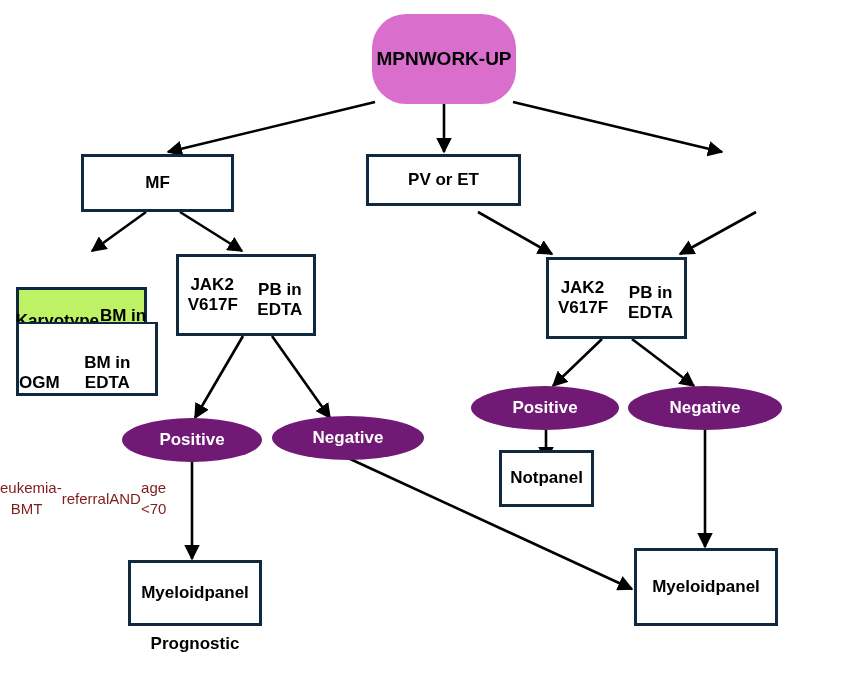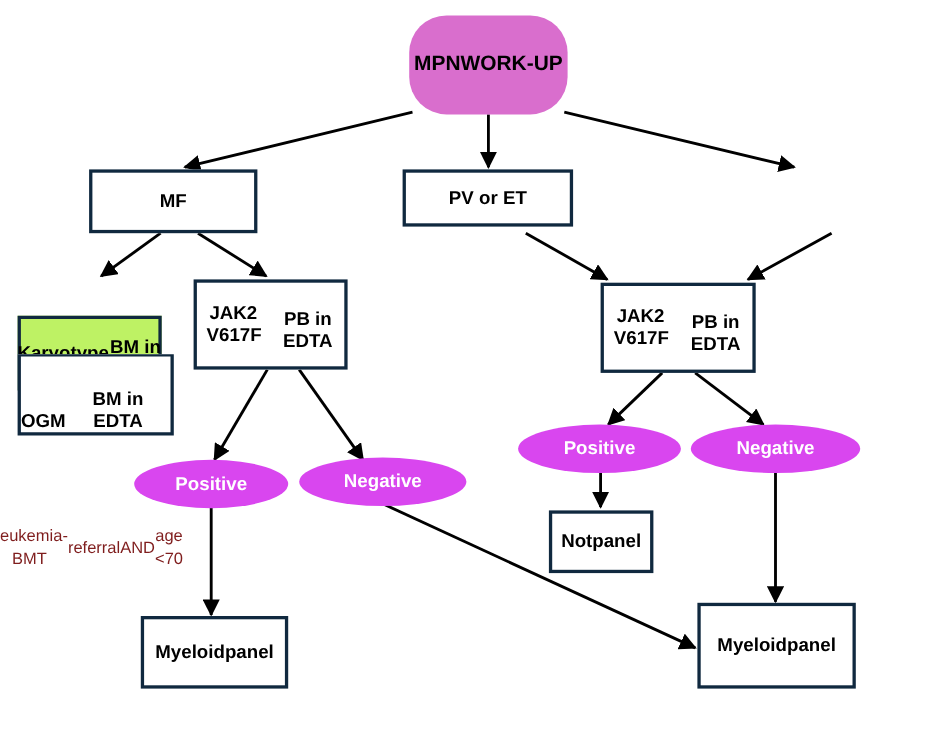--- a/index.html
+++ b/index.html
@@ -52,21 +52,21 @@
     border: 3px solid #10293f;
     border-top-width: 2px;
     background: #ffffff;
   }
   .pill {
     background: #d96ecd;
     border-radius: 34px;
     color: #000000;
   }
   .ellipse {
-    background: #d946ef;
+    background: #701a75;
     border-radius: 50%;
     color: #ffffff;
   }
   .plain {
     font-weight: normal;
     color: #7f1d1d;
     line-height: 1.38;
   }
   .gene {
   }
@@ -172,35 +172,38 @@
   </div>
 
   <div class="node ellipse l2" style="left:471px; top:386px; width:148px; height:44px;">
     <span>Positive</span>
   </div>
 
   <div class="node ellipse l2" style="left:628px; top:386px; width:154px; height:44px;">
     <span>Negative</span>
   </div>
 
-  <div class="node box l3" style="left:499px; top:464px; width:95px; height:57px;">
+  <div class="node box l3" style="left:499px; top:450px; width:95px; height:57px;">
     <span>Not</span>
     <span>panel</span>
   </div>
 
   <div class="node box l2" style="left:128px; top:560px; width:134px; height:66px;">
     <span>Myeloid</span>
     <span>panel</span>
   </div>
 
   <div class="node box l2" style="left:634px; top:548px; width:144px; height:78px;">
     <span>Myeloid</span>
     <span>panel</span>
   </div>
 
+  <div class="caption" style="left:128px; top:634px; width:134px;">
+    <span>Prognostic</span>
+  </div>
 
 
   <div class="node plain" style="left:9px; top:458px; width:140px; height:82px; font-size:15px;">
     <span>Leukemia-BMT</span>
     <span>referral</span>
     <span>AND</span>
     <span>age &lt;70</span>
   </div>
 
 </div>

